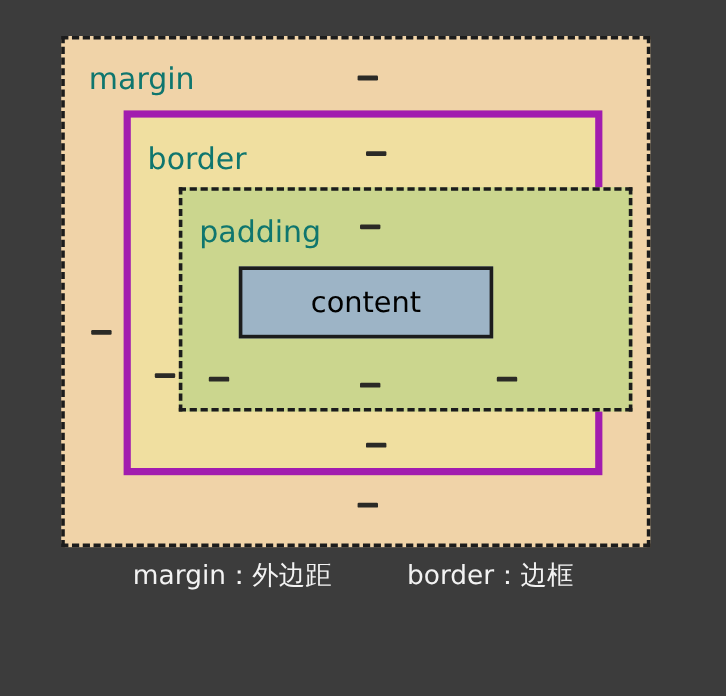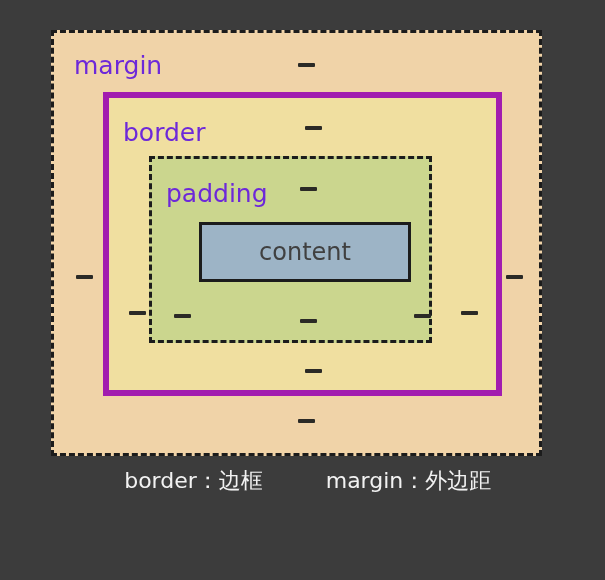--- a/index.html
+++ b/index.html
@@ -40,53 +40,53 @@
     top: 59px;
     width: 399px;
     height: 304px;
     background: #f0dfa0;
     border: 6px solid #a21caf;
   }
 
   #padding-box {
     left: 40px;
     top: 58px;
-    width: 283px;
+    width: 378px;
     height: 187px;
     background: #cbd68e;
     border: 3px dashed #1c1c1c;
   }
 
   #content-box {
     left: 47px;
     top: 63px;
     width: 212px;
     height: 60px;
     background: #9db4c6;
     border: 3px solid #1c1c1c;
     display: flex;
     align-items: center;
     justify-content: center;
   }
 
   
   .zone-label {
     position: absolute;
-    color: #6d28d9;
+    color: #0f766e;
     font-size: 25px;
     line-height: 1;
     white-space: nowrap;
     font-family: "DejaVu Sans", "Liberation Sans", sans-serif;
   }
   #margin-label  { left: 20px; top: 20px; }
   #border-label  { left: 14px; top: 22px; }
   #padding-label { left: 14px; top: 22px; }
 
   #content-label {
-    color: #404040;
+    color: #000000;
     font-size: 24px;
     line-height: 1;
     white-space: nowrap;
     font-family: "DejaVu Sans", "Liberation Sans", sans-serif;
   }
 
   
   .dash {
     position: absolute;
     width: 17px;
@@ -173,18 +173,18 @@
         <div id="content-box" class="zone">
           <span id="content-label">content</span>
         </div>
 
       </div>
     </div>
   </div>
 
   <div id="legend">
     <div class="legend-row">
+      <span class="legend-entry">margin：外边距</span>
       <span class="legend-entry">border：边框</span>
-      <span class="legend-entry">margin：外边距</span>
     </div>
   </div>
 
 </div>
 
 </body></html>

